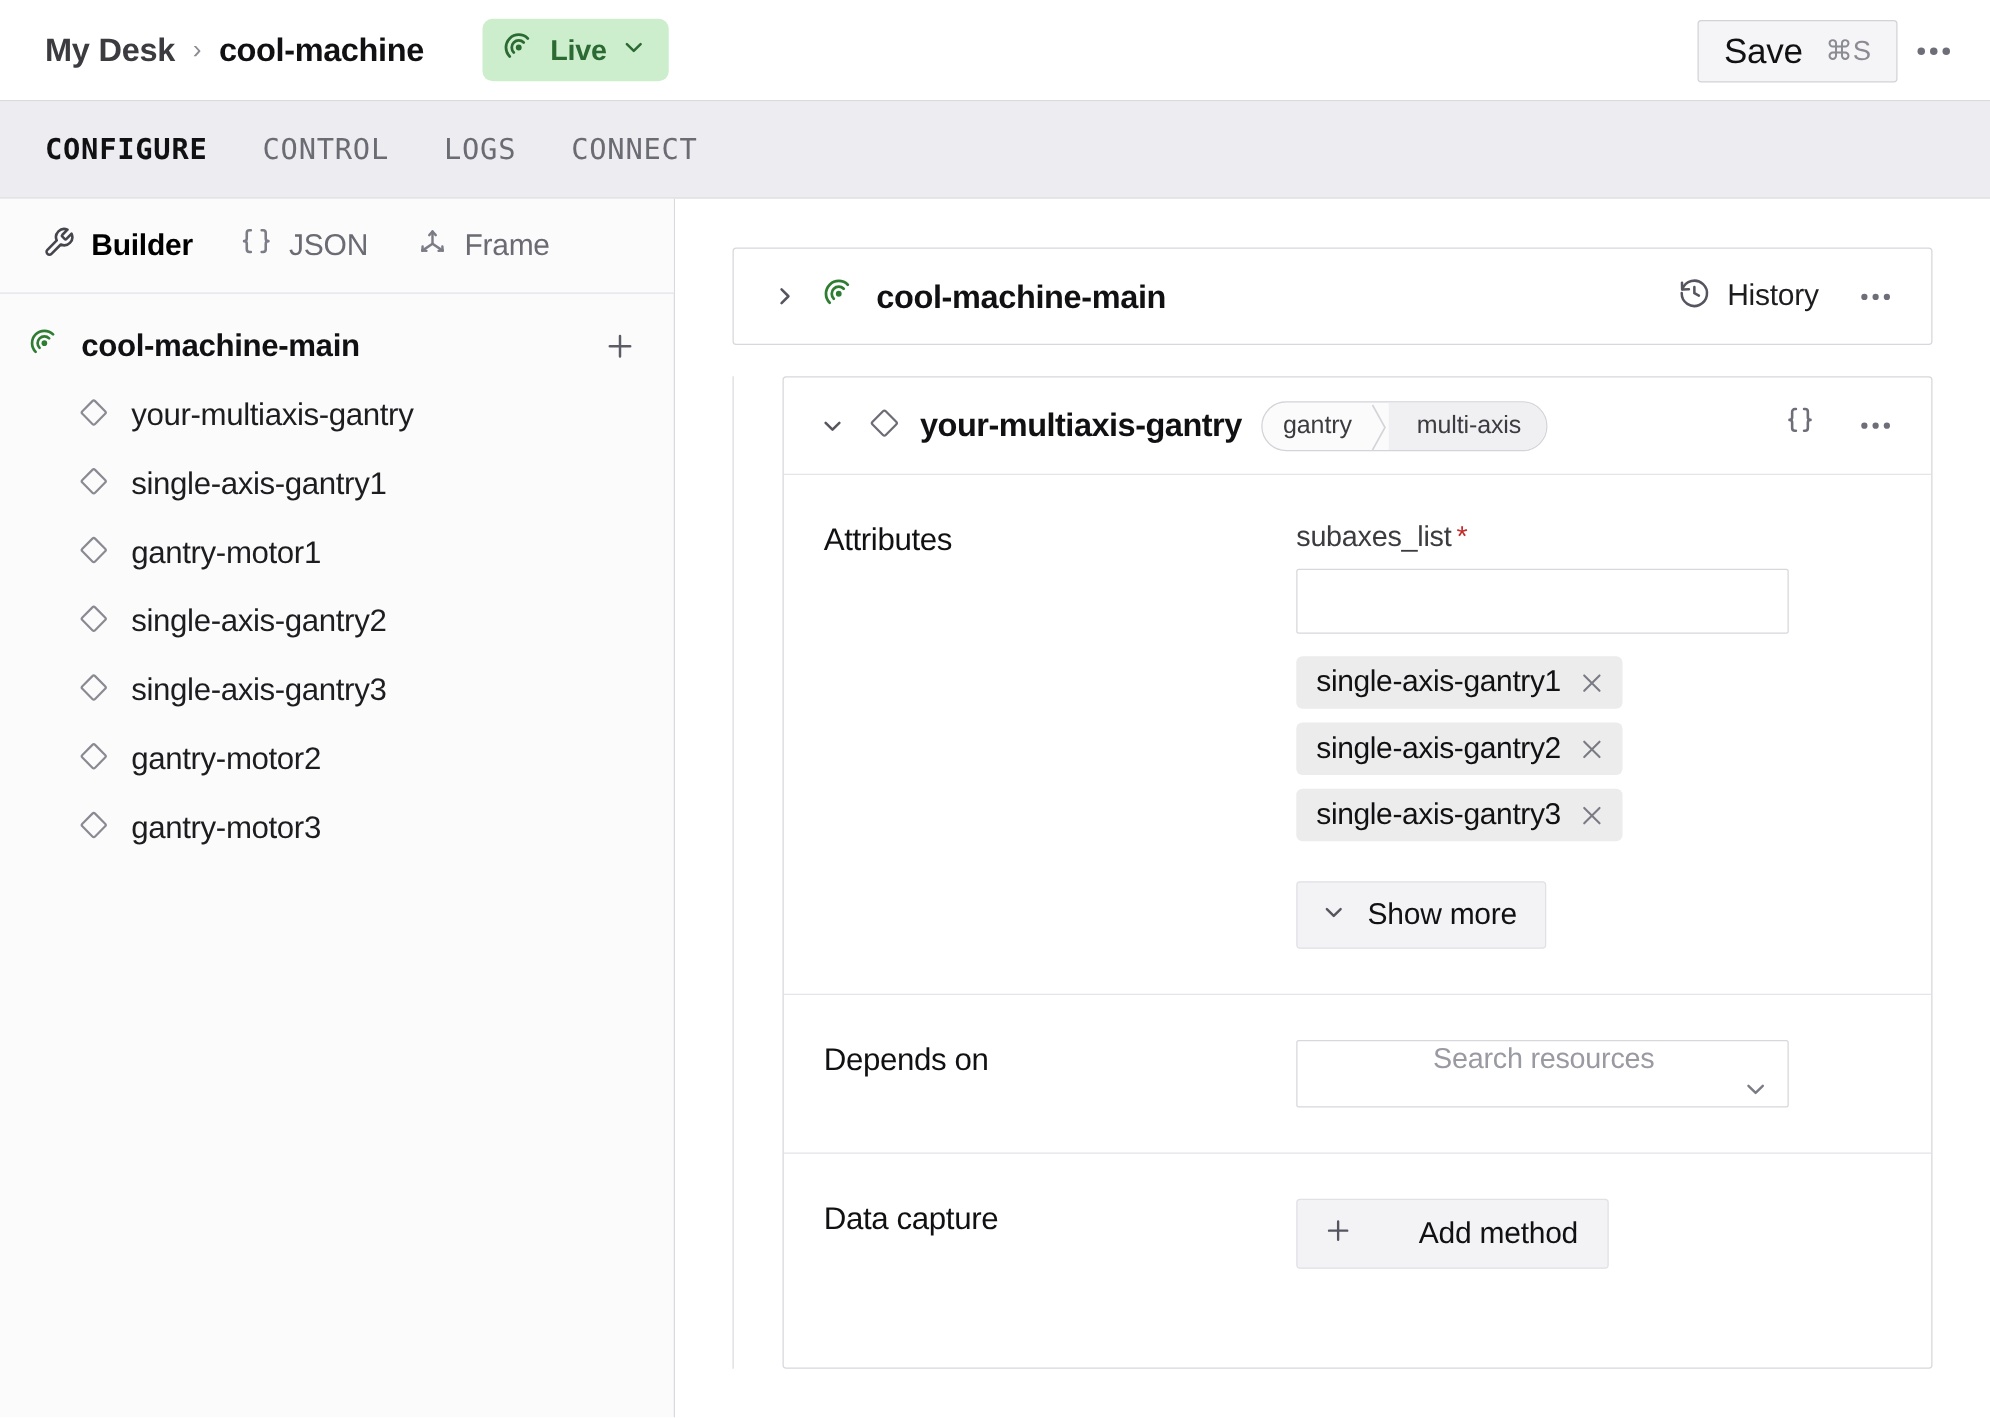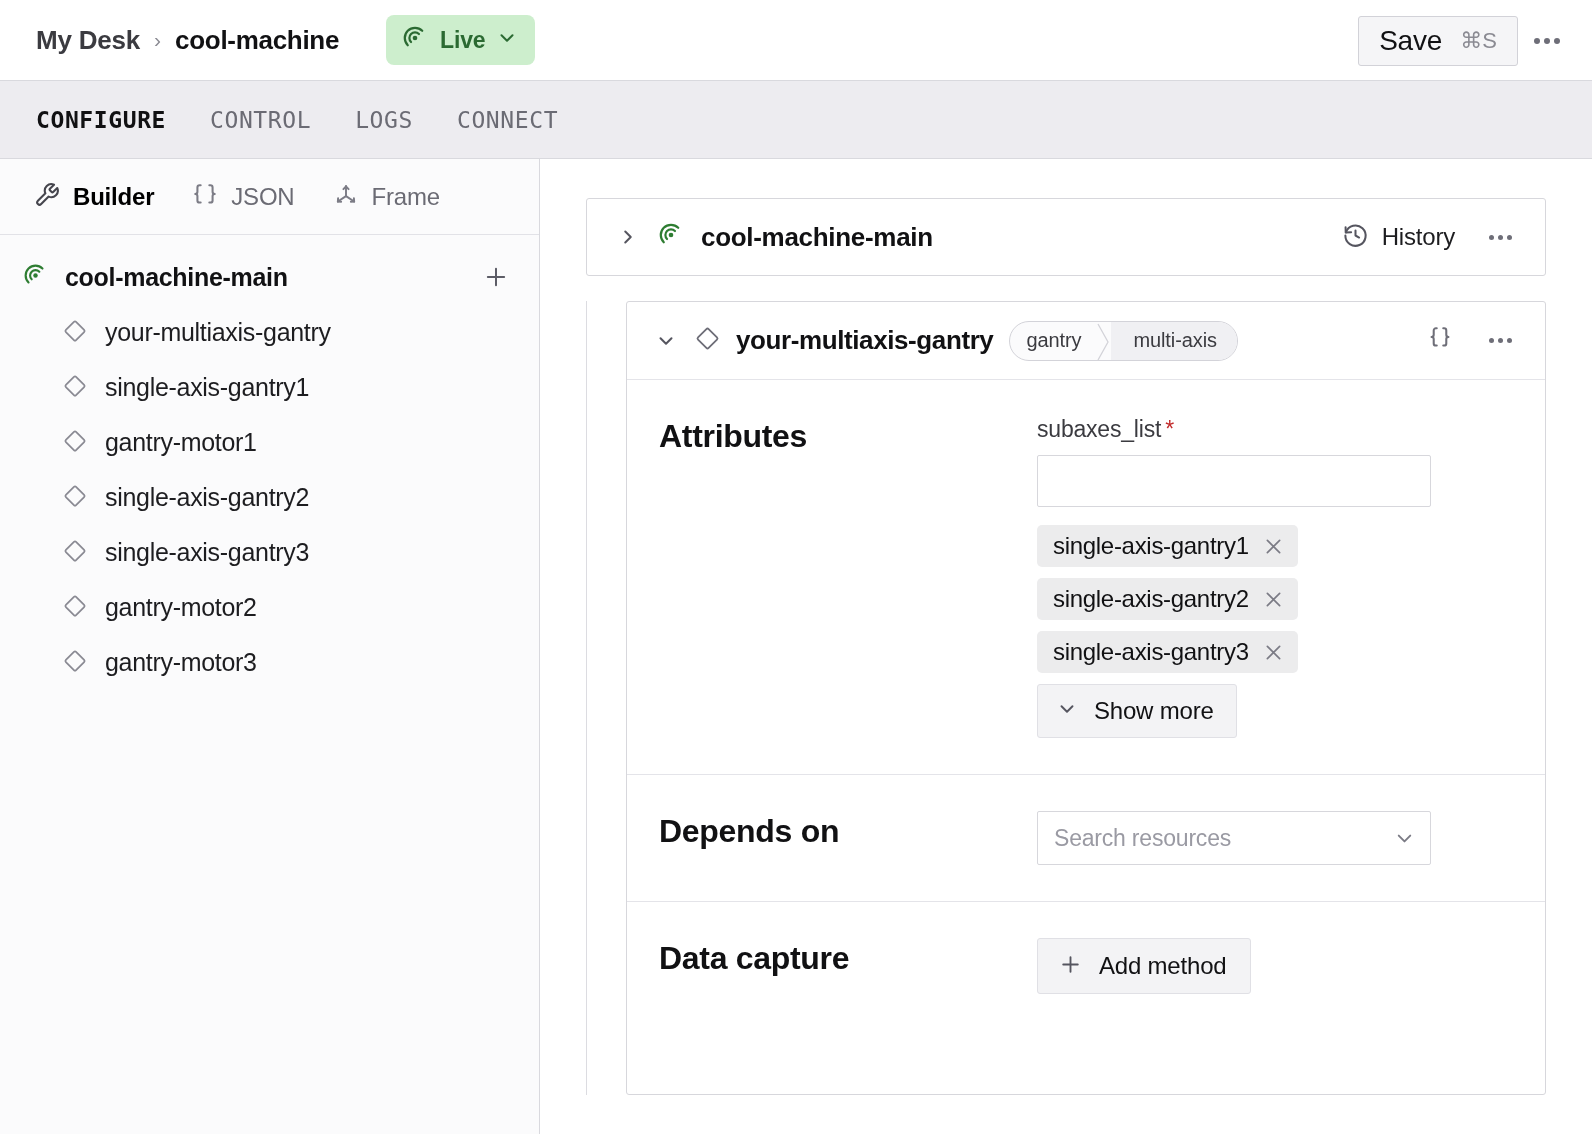--- a/index.html
+++ b/index.html
@@ -205,21 +205,21 @@
   }
 
   .row {
     display: flex;
     padding: 36px 28px 36px 32px;
     border-bottom: 1px solid #e4e4e9;
   }
   .row:last-child { border-bottom: none; }
   .row-label {
     width: 378px; flex: 0 0 378px;
-    font-size: 32px; font-weight: 700; color: #111113; letter-spacing: -0.3px;
+    font-size: 25px; font-weight: 400; color: #111113; letter-spacing: -0.3px;
     padding-top: 2px;
   }
   .row-body { flex: 1; }
 
   .field-label {
     font-size: 23px; color: #3b3b40; letter-spacing: -0.2px;
     margin-bottom: 12px;
   }
   .req { color: #c22b2b; font-size: 23px; margin-left: 4px; }
 
@@ -241,53 +241,54 @@
     border-radius: 5px;
     height: 42px;
     display: flex; align-items: center; gap: 14px;
     padding: 0 14px 0 16px;
     cursor: default;
   }
   .tag .tlbl { font-size: 24px; color: #111113; letter-spacing: -0.3px; }
   .tag .tx { cursor: pointer; display:flex; }
 
   .ghost-btn {
-    margin-top: 11px;
+    margin-top: 32px;
     height: 54px;
     background: #f3f3f5;
     border: 1px solid #e0e0e5;
     border-radius: 3px;
     display: inline-flex; align-items: center; gap: 16px;
     padding: 0 22px 0 18px;
     cursor: pointer;
   }
   .ghost-btn .gbl { font-size: 24px; color: #111113; letter-spacing: -0.2px; }
 
   .select-box {
     width: 394px; height: 54px;
     border: 1px solid #d7d7dc;
     border-radius: 2px;
     background: #fff;
     display: flex; align-items: center;
     padding: 0 14px 0 16px;
     cursor: pointer;
+    flex-direction: column;
   }
   .select-box .sph { font-size: 23px; color: #9a9aa3; letter-spacing: -0.2px; }
   .select-box .scv { margin-left: auto; display:flex; }
 
   .add-btn {
     height: 56px;
     background: #f3f3f5;
     border: 1px solid #e0e0e5;
     border-radius: 3px;
     display: inline-flex; align-items: center; gap: 16px;
     padding: 0 24px 0 20px;
     cursor: pointer;
   }
-  .add-btn .abl { font-size: 24px; color: #111113; letter-spacing: -0.2px; }
+  .add-btn .abl { font-size: 24px; color: #111113; letter-spacing: -0.2px; margin-left: 36px; }
 </style>
 </head>
 <body>
 
 <div class="topbar">
   <div class="breadcrumb">
     <span class="crumb-root">My Desk</span>
     <span class="crumb-sep">›</span>
     <span class="crumb-current">cool-machine</span>
   </div>

